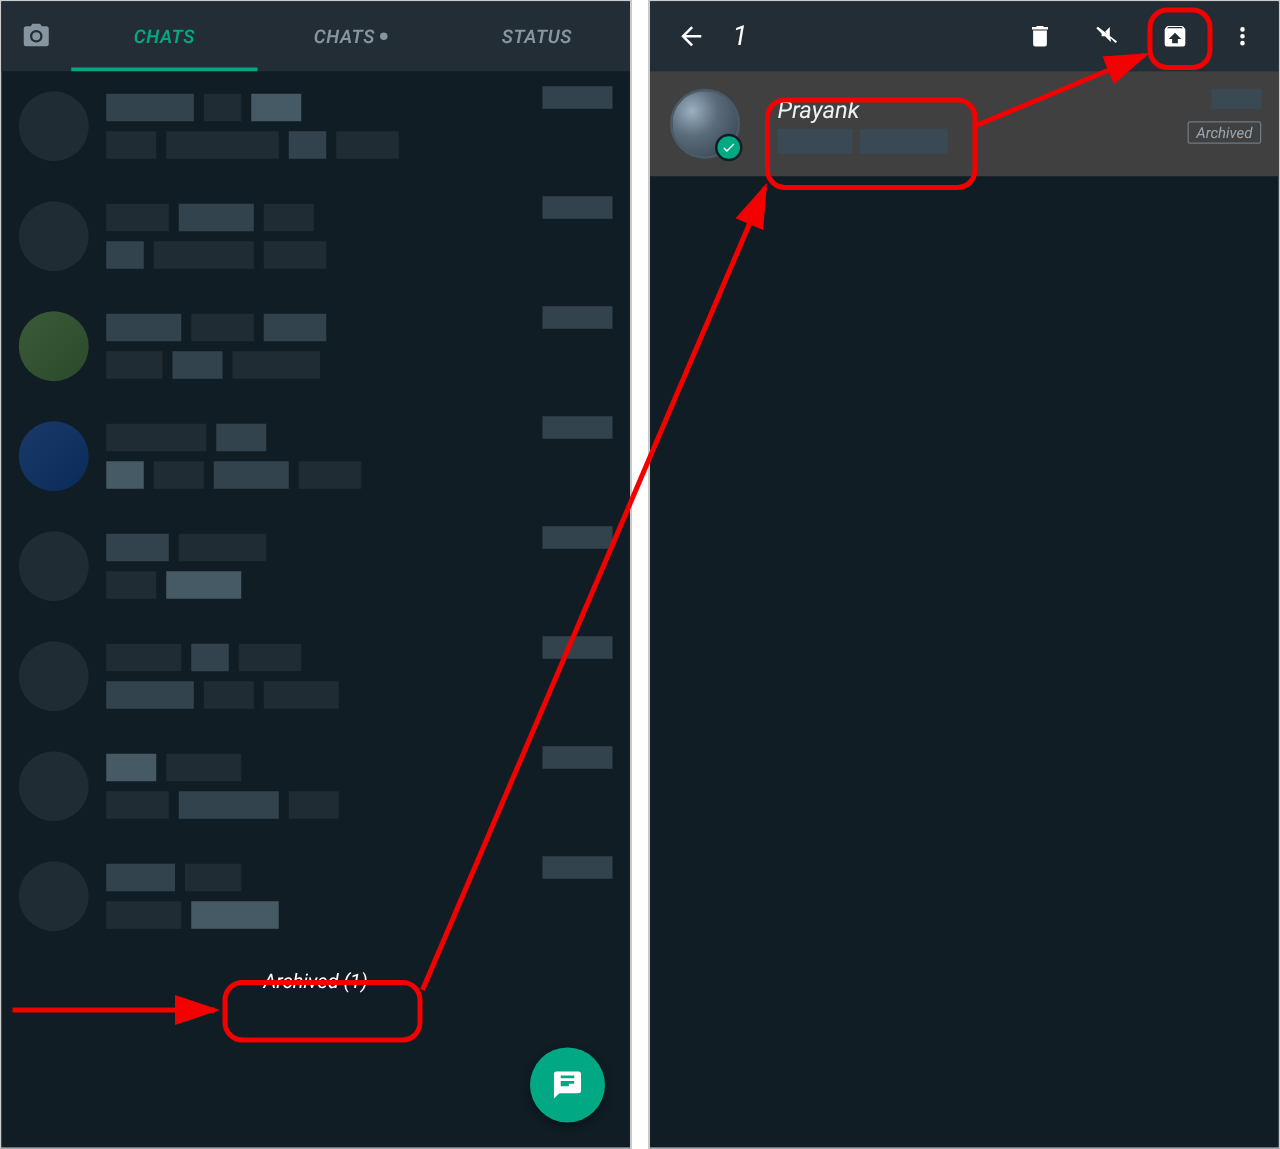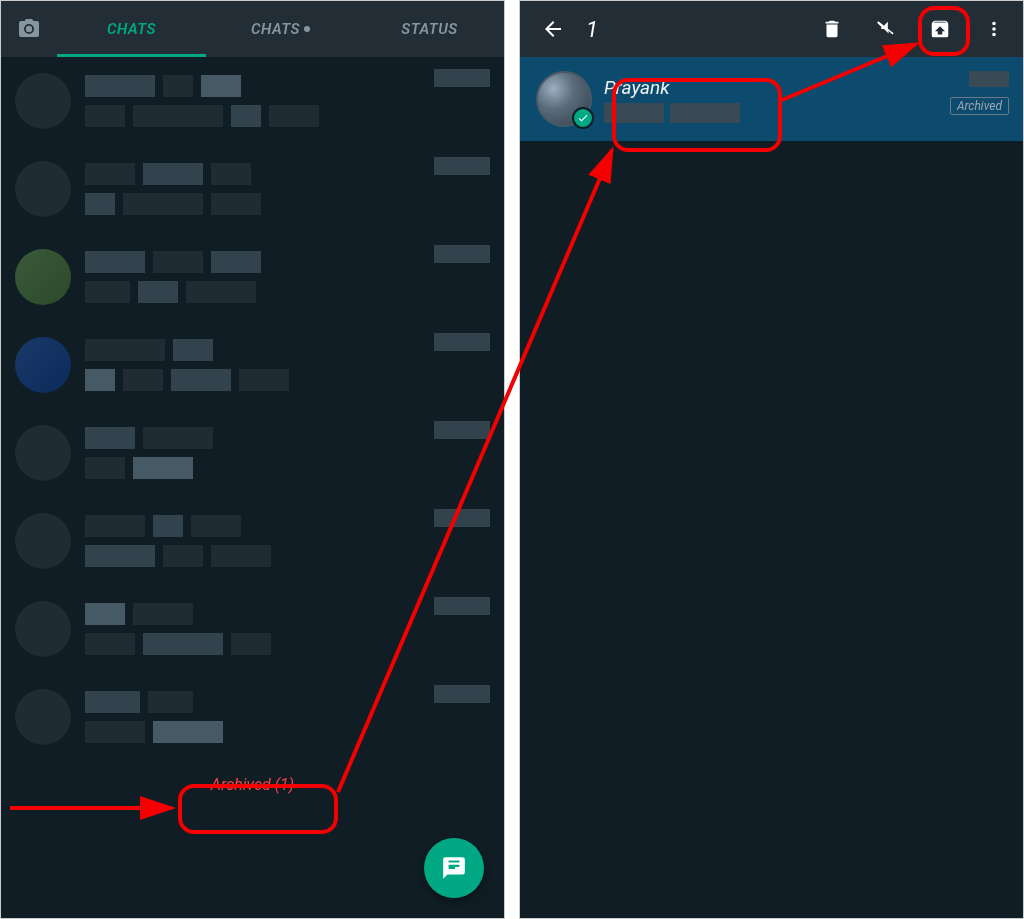--- a/index.html
+++ b/index.html
@@ -24,33 +24,33 @@
   .avatar { width: 56px; height: 56px; border-radius: 50%; background: #2a3942; flex-shrink: 0; }
   .blur-col { flex: 1; display: flex; flex-direction: column; gap: 8px; }
   .blur-row1, .blur-row2 { display: flex; gap: 8px; }
   .b { background: #33434d; }
   .bd { background: #1f2c34; }
   .bl { background: #455a64; }
   .blk { height: 22px; }
   .ts { width: 56px; height: 18px; background: #33434d; align-self: flex-start; margin-top: 4px; }
 
   
-  .archived-row { text-align: center; color: #ef4444; font-size: 16px; padding: 14px 0; }
+  .archived-row { text-align: center; color: #ffffff; font-size: 16px; padding: 14px 0; }
 
   
   .fab { position: absolute; right: 20px; bottom: 20px; width: 60px; height: 60px; border-radius: 50%; background: #00a884; display: flex; align-items: center; justify-content: center; box-shadow: 0 3px 8px rgba(0,0,0,0.4); cursor: pointer; }
 
   
   .sel-bar { height: 56px; background: #232d36; display: flex; align-items: center; padding: 0 6px 0 12px; gap: 8px; }
   .sel-back { width: 42px; display: flex; align-items: center; justify-content: center; cursor: pointer; }
   .sel-count { color: #fff; font-size: 22px; flex: 1; padding-left: 4px; }
   .act-btn { width: 46px; height: 46px; display: flex; align-items: center; justify-content: center; cursor: pointer; }
 
   
-  .sel-chat { display: flex; align-items: center; padding: 14px 14px 14px 16px; gap: 12px; background: #0c4a6e; position: relative; }
+  .sel-chat { display: flex; align-items: center; padding: 14px 14px 14px 16px; gap: 30px; background: #404040; position: relative; }
   .sel-avatar-wrap { position: relative; width: 56px; height: 56px; }
   .sel-avatar { width: 56px; height: 56px; border-radius: 50%; background: radial-gradient(circle at 30% 30%, #9bb0c2 0%, #5a6b7a 40%, #2f3e4a 100%); border: 2px solid #4a5a66; overflow: hidden; }
   .sel-check { position: absolute; bottom: -2px; right: -2px; width: 22px; height: 22px; border-radius: 50%; background: #00a884; border: 2px solid #101d25; display: flex; align-items: center; justify-content: center; }
   .sel-name { color: #eef1f3; font-size: 19px; margin-bottom: 4px; }
   .sel-sub { display: flex; gap: 6px; }
   .sel-sub .sblk { height: 20px; background: #3a4a55; }
   .sel-right { position: absolute; right: 14px; top: 14px; display: flex; flex-direction: column; align-items: flex-end; gap: 10px; }
   .sel-tblk { width: 40px; height: 16px; background: #3a4a55; }
   .archived-badge { border: 1px solid #6b7a85; color: #9aa6af; font-size: 12px; padding: 1px 6px; border-radius: 2px; margin-left: 45px; }
 

